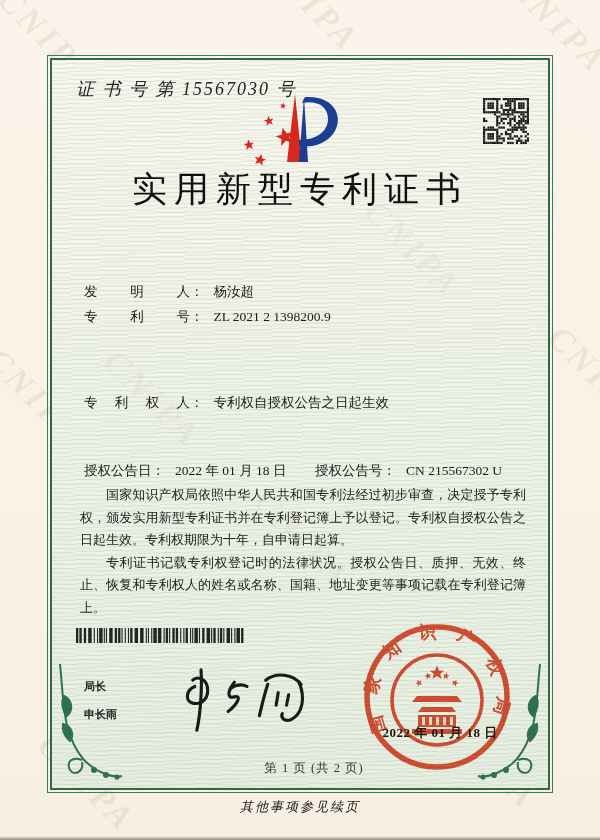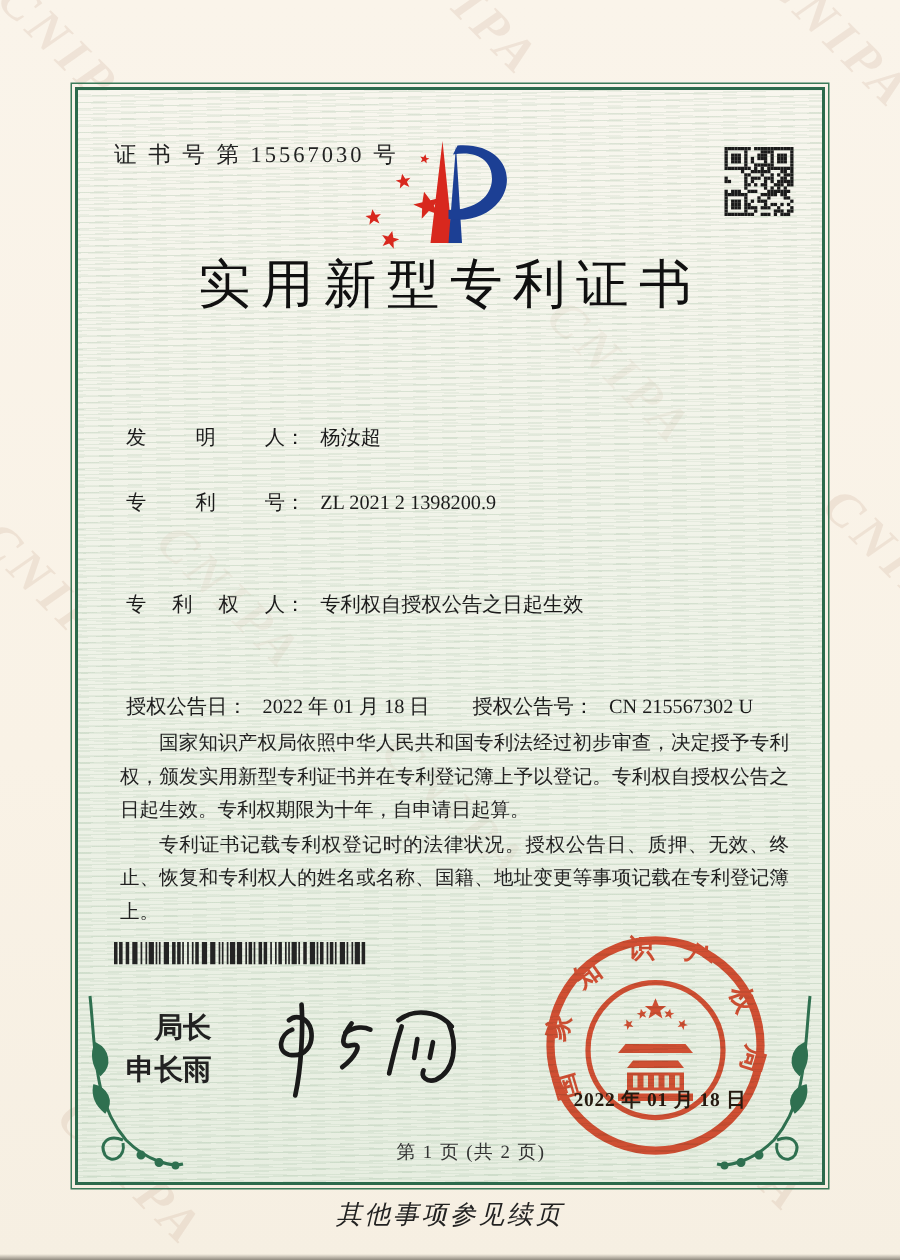--- a/index.html
+++ b/index.html
@@ -10,50 +10,50 @@
   .wm{position:absolute;font:italic 700 34px "Liberation Serif",serif;color:#b5896f;
       opacity:.15;transform:rotate(45deg);letter-spacing:4px;white-space:nowrap;pointer-events:none;}
   .wm.dim{opacity:.08;}
   
   .frame{position:absolute;left:50px;top:58px;width:500px;height:732px;box-sizing:border-box;
          border:2px solid #2c6a4c;outline:1px solid #3b7a59;outline-offset:2px;
          background:
            repeating-linear-gradient(178deg,rgba(110,155,115,.13) 0 1px,rgba(255,255,255,0) 1px 4px),
            repeating-linear-gradient(182deg,rgba(110,155,115,.09) 0 1px,rgba(255,255,255,0) 1px 5px),
            linear-gradient(180deg,#f8f6ee 0%,#eef2e7 55%,#e7eee1 100%);}
-  .cert-no{position:absolute;left:24px;top:34px;font-size:15px;letter-spacing:2px;color:#222;}
+  .cert-no{position:absolute;left:24px;top:17px;font-size:18px;letter-spacing:2px;color:#222;font-style:italic;}
   .logo{position:absolute;left:183px;top:30px;width:132px;height:80px;}
   .qr{position:absolute;left:430px;top:38px;width:48px;height:46px;}
   .qr svg{width:100%;height:100%;fill:#1a1a1a;}
   .title{position:absolute;left:0;right:0;top:106px;text-align:center;
          font-weight:400;font-size:35px;letter-spacing:7px;color:#101010;}
   .row{position:absolute;left:32px;font-size:13.5px;color:#1b1b1b;white-space:nowrap;}
   .flabel{display:inline-block;width:106px;text-align:justify;text-align-last:justify;}
   .fvalue{margin-left:10px;}
-  .r1{top:186px}.r2{top:223px}.r3{top:266px}.r4{top:297px}.r5{top:334px}.r6{top:371px}
+  .r1{top:186px}.r2{top:223px}.r3{top:248px}.r4{top:297px}.r5{top:334px}.r6{top:371px}
   .r7{top:402px}
   .grant2{position:absolute;left:231px;top:0;text-align:right;}
   .legal{position:absolute;left:28px;top:424px;width:446px;text-align:justify;
          font-size:13px;line-height:22.5px;color:#222;}
   .legal p{margin:0;text-indent:2em;}
   .barcode{position:absolute;left:24px;top:568px;width:170px;height:15px;}
   .barcode svg{width:100%;height:100%;fill:#242424;}
-  .director{position:absolute;left:32px;top:612px;font-family:Liberation Mono, monospace;
-            font-weight:700;font-size:19px;line-height:28px;color:#222;text-align:right;}
+  .director{position:absolute;left:32px;top:612px;font-family:Liberation Sans, sans-serif;
+            font-weight:700;font-size:11px;line-height:28px;color:#222;}
   .sig{position:absolute;left:124px;top:604px;width:146px;height:72px;}
   .seal{position:absolute;left:308px;top:560px;width:154px;height:154px;opacity:.93;mix-blend-mode:multiply;}
   .seal-date{position:absolute;left:318px;top:664px;width:140px;text-align:center;z-index:4;
              font-weight:700;font-size:13px;letter-spacing:.5px;color:#24190f;}
   .pagenum{position:absolute;left:0;right:0;top:700px;text-align:center;font-size:12.5px;
            letter-spacing:1px;color:#333;margin-left:28px;}
   .fl{position:absolute;bottom:4px;width:72px;height:122px;}
   .fl.left{left:2px}
   .fl.right{right:2px;transform:scaleX(-1);}
   .note{position:absolute;left:0;right:0;top:798px;text-align:center;font-style:italic;
-        font-size:17px;letter-spacing:2px;color:#222;}
+        font-size:13px;letter-spacing:2px;color:#222;}
   .edge{position:absolute;left:0;right:0;bottom:0;height:4px;
         background:linear-gradient(180deg,rgba(0,0,0,0),rgba(60,55,45,.55));}
 </style>
 </head>
 <body>
 
 <div class="page">
 
   <span class="wm" style="left:-14px;top:18px">CNIPA</span>
   <span class="wm" style="left:250px;top:-16px">CNIPA</span>

